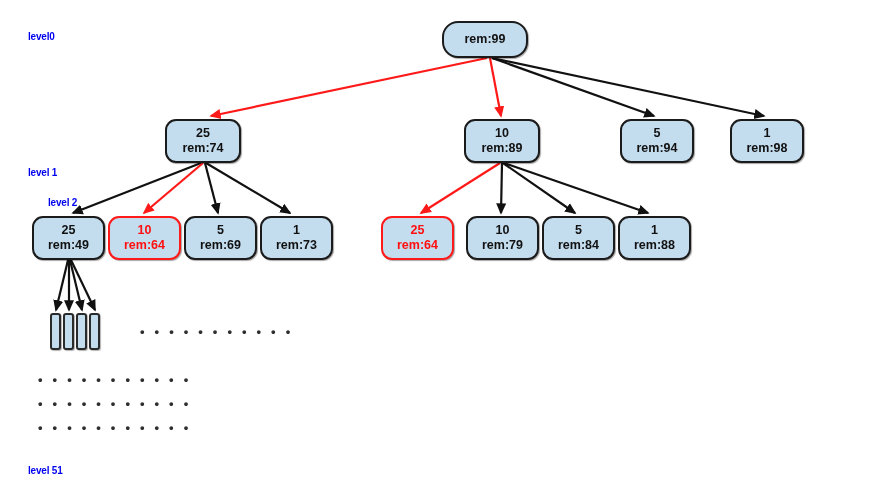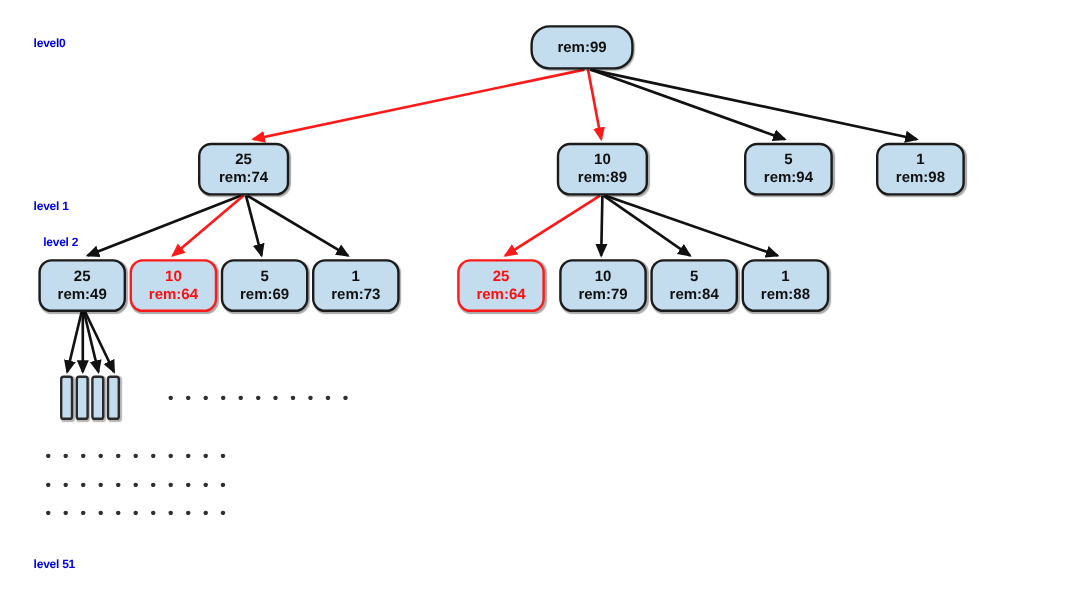--- a/index.html
+++ b/index.html
@@ -151,21 +151,21 @@
       <span class="rem">rem:84</span>
     </div>
     <div class="node" style="left: 618px; top: 216px; width: 73px; height: 44px;">
       <span class="key">1</span>
       <span class="rem">rem:88</span>
     </div>
   </div>
 <div id="label-layer">
     <div class="level-label" style="left: 28px; top: 31px;">level0</div>
     <div class="level-label" style="left: 28px; top: 132px; margin-top: 35px;">level 1</div>
-    <div class="level-label" style="left: 12px; top: 197px; padding-left: 24px;">level 2</div>
+    <div class="level-label" style="left: 24px; top: 197px; padding-left: 24px;">level 2</div>
     <div class="level-label" style="left: 28px; top: 465px;">level 51</div>
   </div>
 <div id="leaf-layer">
     <div class="leafbox" style="left: 50px; top: 313px; width: 11px; height: 37px;"></div>
     <div class="leafbox" style="left: 63px; top: 313px; width: 11px; height: 37px;"></div>
     <div class="leafbox" style="left: 76px; top: 313px; width: 11px; height: 37px;"></div>
     <div class="leafbox" style="left: 89px; top: 313px; width: 11px; height: 37px;"></div>
   </div>
 <div id="dots-layer">
     <div class="dots" style="left: 140px; top: 324px;">• • • • • • • • • • •</div>

